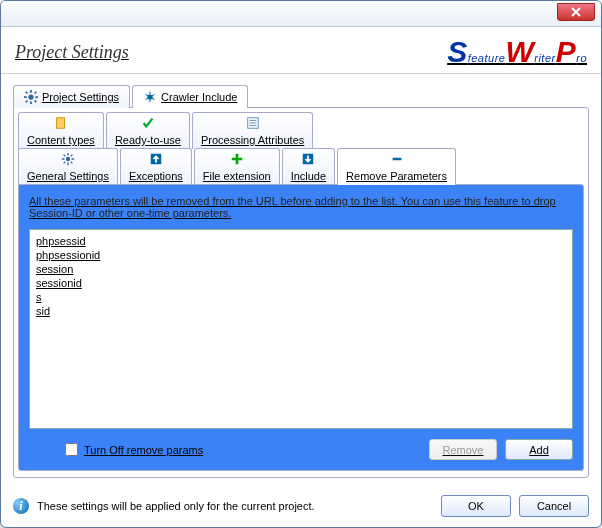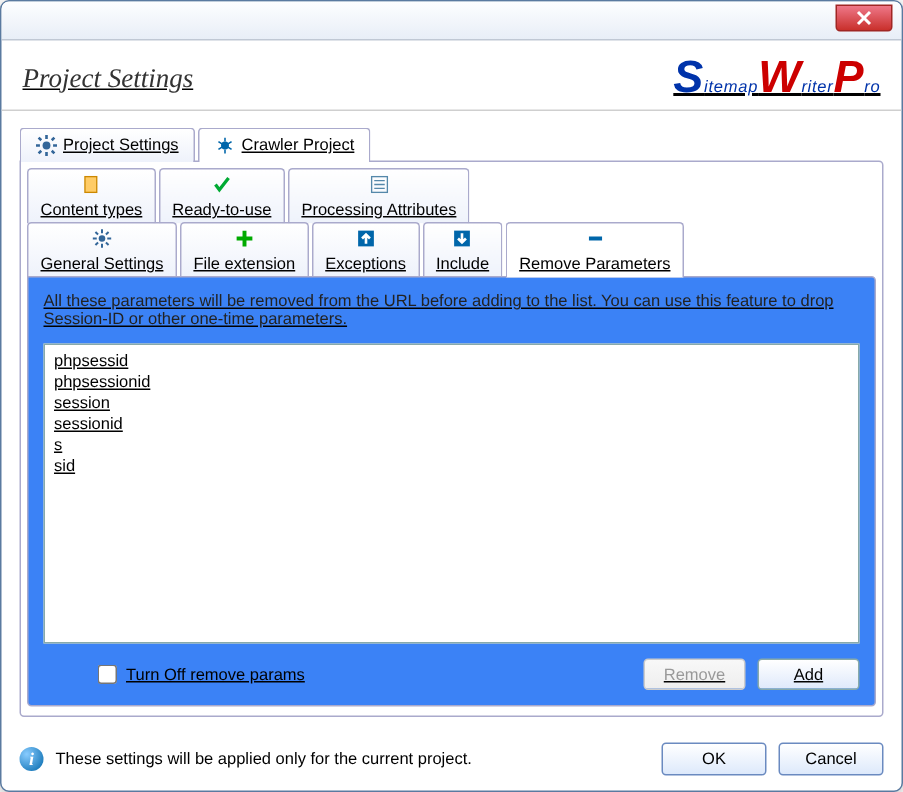--- a/index.html
+++ b/index.html
@@ -57,21 +57,21 @@
     <div class="close-btn">
       <svg viewBox="0 0 10 10">
           <path d="M1 1 L9 9 M9 1 L1 9" stroke="#fff" stroke-width="2"></path>
         </svg>
     </div>
   </div>
 
   <div class="header">
     <div class="header-title">Project Settings</div>
     <div class="logo">
-      <span class="s-big">S</span><span>itemap</span><span class="w-big">W</span><span>riter</span><span class="p-big">P</span><span>ro</span>
+      <span class="s-big">S</span><span>feature</span><span class="w-big">W</span><span>riter</span><span class="p-big">P</span><span>ro</span>
     </div>
   </div>
 
   <div class="body-area">
     <div class="main-tabs">
       <div class="main-tab">
         <span class="ico">
             <svg viewBox="0 0 16 16">
               <circle cx="8" cy="8" r="3" fill="#369"></circle>
               <path d="M8 0v3M8 13v3M0 8h3M13 8h3M2 2l2 2M12 12l2 2M14 2l-2 2M4 12l-2 2" stroke="#369" stroke-width="2"></path>
@@ -79,21 +79,21 @@
           </span>
         <span>Project Settings</span>
       </div>
       <div class="main-tab active">
         <span class="ico">
             <svg viewBox="0 0 16 16">
               <circle cx="8" cy="8" r="3" fill="#06a"></circle>
               <path d="M8 2v3M8 11v3M3 5l3 2M13 5l-3 2M3 11l3-2M13 11l-3-2" stroke="#06a" stroke-width="1.2"></path>
             </svg>
           </span>
-        <span>Crawler Project</span>
+        <span>Crawler Include</span>
       </div>
     </div>
 
     <div class="tab-body">
       <div class="sub-tabs-row1">
         <div class="sub-tab">
           <span class="ico">
               <svg viewBox="0 0 16 16">
                 <rect x="3" y="2" width="9" height="12" fill="#fc6" stroke="#c80"></rect>
               </svg>
@@ -126,33 +126,33 @@
               <svg viewBox="0 0 16 16">
                 <circle cx="8" cy="8" r="2.5" fill="#369"></circle>
                 <path d="M8 1v3M8 12v3M1 8h3M12 8h3M3 3l2 2M11 11l2 2M13 3l-2 2M5 11l-2 2" stroke="#369" stroke-width="1.5"></path>
               </svg>
             </span>
           <span>General Settings</span>
         </div>
         <div class="sub-tab">
           <span class="ico">
               <svg viewBox="0 0 16 16">
-                <path d="M8 2v12M2 8h12" stroke="#0a0" stroke-width="3"></path>
-              </svg>
-            </span>
-          <span>File extension</span>
-        </div>
-        <div class="sub-tab">
-          <span class="ico">
-              <svg viewBox="0 0 16 16">
                 <rect x="2" y="2" width="12" height="12" fill="#06a"></rect>
                 <path d="M8 12V5M5 8l3-3 3 3" stroke="#fff" stroke-width="2" fill="none"></path>
               </svg>
             </span>
           <span>Exceptions</span>
+        </div>
+        <div class="sub-tab">
+          <span class="ico">
+              <svg viewBox="0 0 16 16">
+                <path d="M8 2v12M2 8h12" stroke="#0a0" stroke-width="3"></path>
+              </svg>
+            </span>
+          <span>File extension</span>
         </div>
         <div class="sub-tab">
           <span class="ico">
               <svg viewBox="0 0 16 16">
                 <rect x="2" y="2" width="12" height="12" fill="#06a"></rect>
                 <path d="M8 4v7M5 8l3 3 3-3" stroke="#fff" stroke-width="2" fill="none"></path>
               </svg>
             </span>
           <span>Include</span>
         </div>

